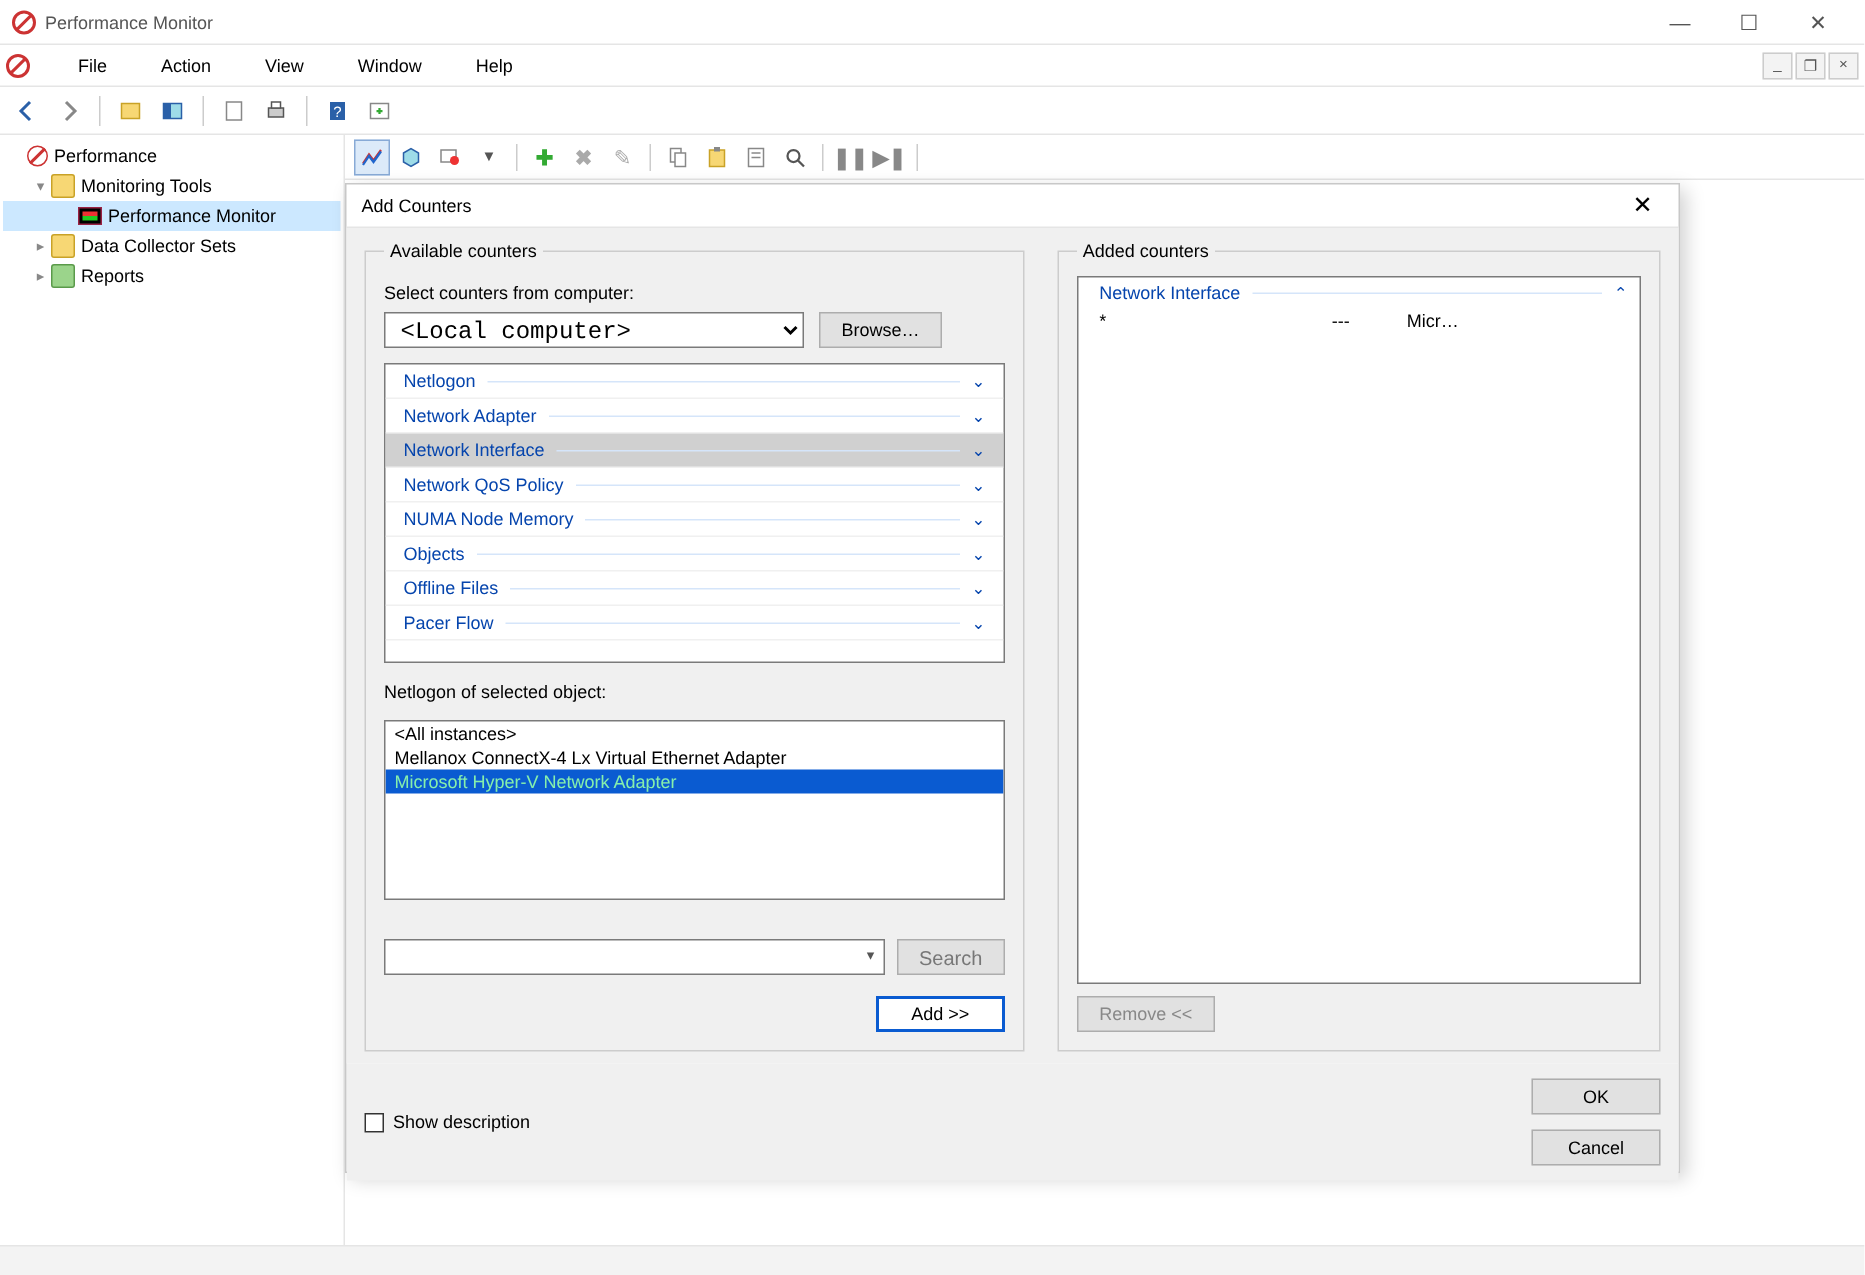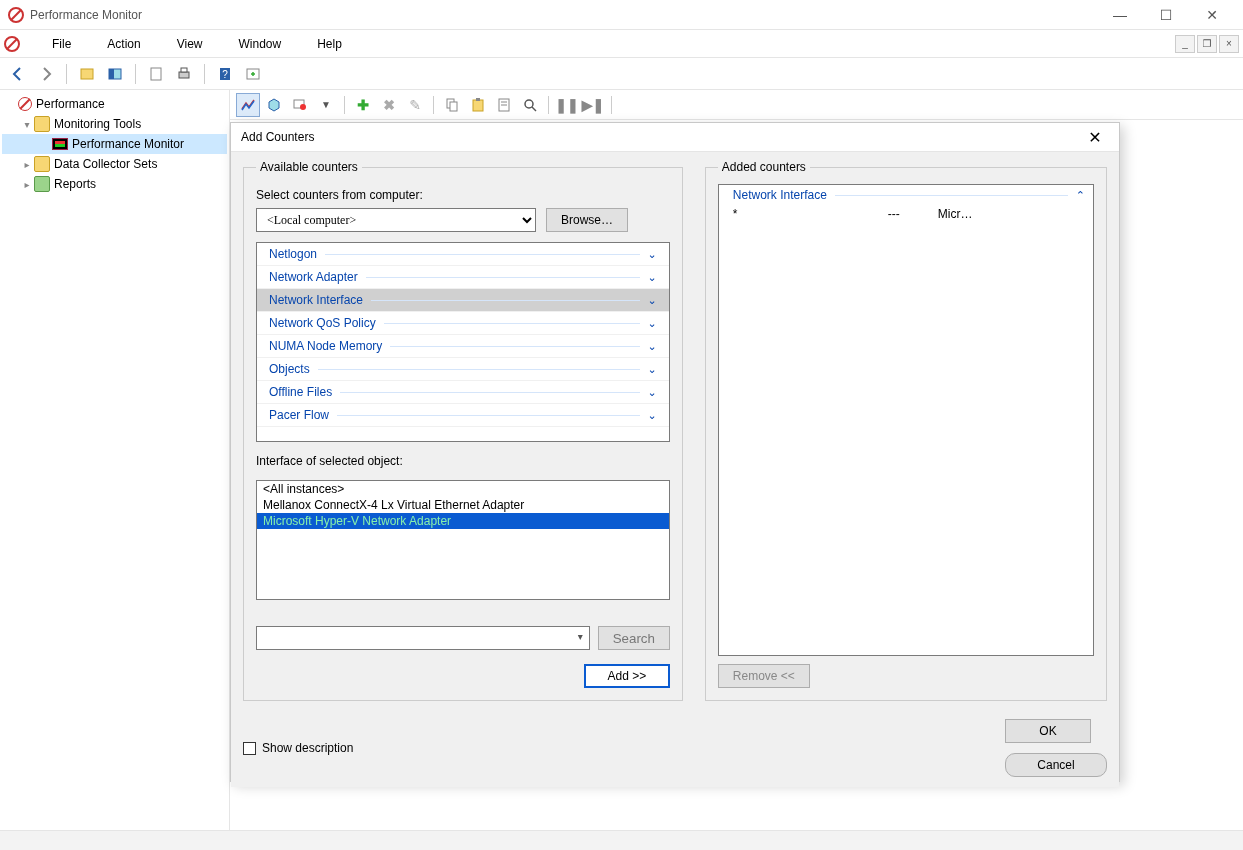--- a/index.html
+++ b/index.html
@@ -95,21 +95,21 @@
   fieldset.group {
     border:1px solid #ccc; background:#f0f0f0; flex:1; padding: 10px 12px 12px 12px; min-width:0;
     display:flex; flex-direction:column;
   }
   fieldset.group legend { padding: 0 4px; color:#000; font-size:12px; }
 
   .label { margin: 4px 0 6px 0; }
   .row { display:flex; align-items:center; gap: 10px; }
 
   select.combo, input.combo {
-    height: 24px; border:1px solid #7a7a7a; background:#fff; padding: 2px 6px; font-size:12px; font-family:Liberation Serif, serif;
+    height: 24px; border:1px solid #7a7a7a; background:#fff; padding: 2px 6px; font-size:16px; font-family:Liberation Mono, monospace;
   }
   .combo.comp { width: 280px; }
 
   .btn {
     height: 24px; padding: 0 14px; border:1px solid #adadad; background:#e1e1e1; font-size:12px; font-family:inherit;
   }
   .btn.def { border: 2px solid #0a5bd1; background:#fff; }
   .btn:disabled { color:#888; }
 
   .listbox {
@@ -394,21 +394,21 @@
                   <span class="line"></span>
                   <span class="chev">⌄</span>
                 </div>
                 <div class="counter-row">
                   <span>Pacer Flow</span>
                   <span class="line"></span>
                   <span class="chev">⌄</span>
                 </div>
               </div>
 
-            <div class="label" style="margin-top:12px;">Interface of selected object:</div>
+            <div class="label" style="margin-top:12px;">Netlogon of selected object:</div>
             <div class="instances" id="inst-list">
                 <div class="inst-row">&lt;All instances&gt;</div>
                 <div class="inst-row">Mellanox ConnectX-4 Lx Virtual Ethernet Adapter</div>
                 <div class="inst-row sel">Microsoft Hyper-V Network Adapter</div>
               </div>
             <div class="hscroll">
                 <div class="hscroll-inner"></div>
               </div>
 
             <div class="search-row">
@@ -446,21 +446,21 @@
           </fieldset>
         </div>
       </div>
       <div class="dialog-footer">
         <div class="dlg-left">
           <span class="chk"></span>
           <span>Show description</span>
         </div>
         <div class="dlg-right">
           <button class="btn" style="width:86px;">OK</button>
-          <button class="btn" style="width:102px;border-radius:10px;">Cancel</button>
+          <button class="btn" style="width:86px;">Cancel</button>
         </div>
       </div>
     </div>
 
   </div>
 </div>
 
 <div class="statusbar"></div>
 
 </body></html>

